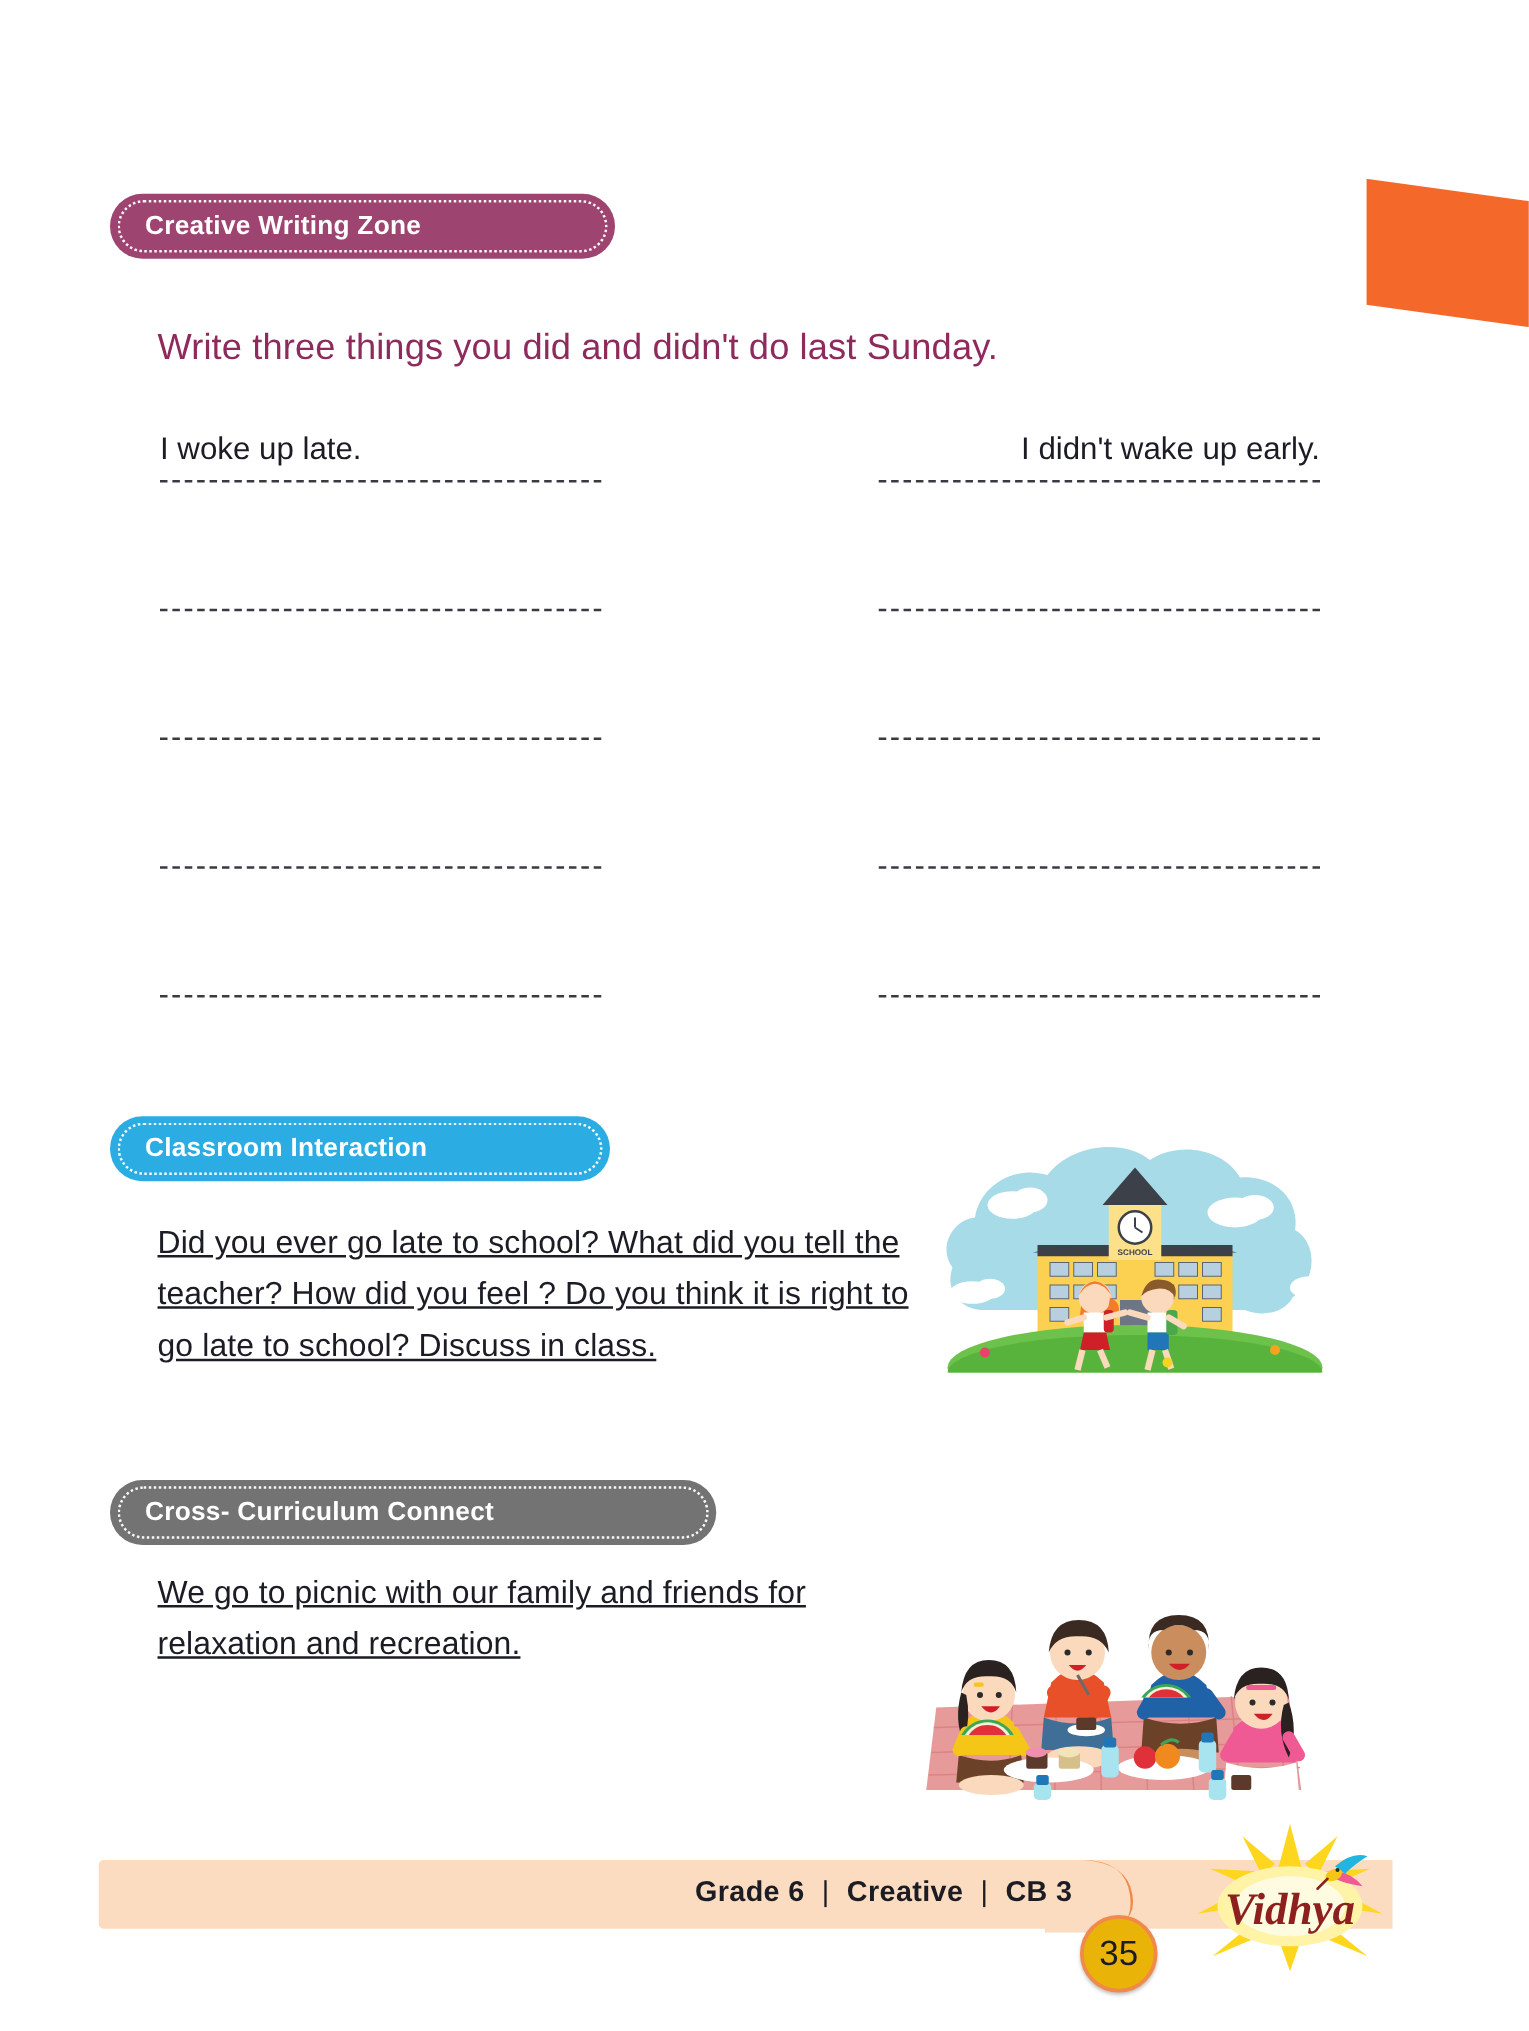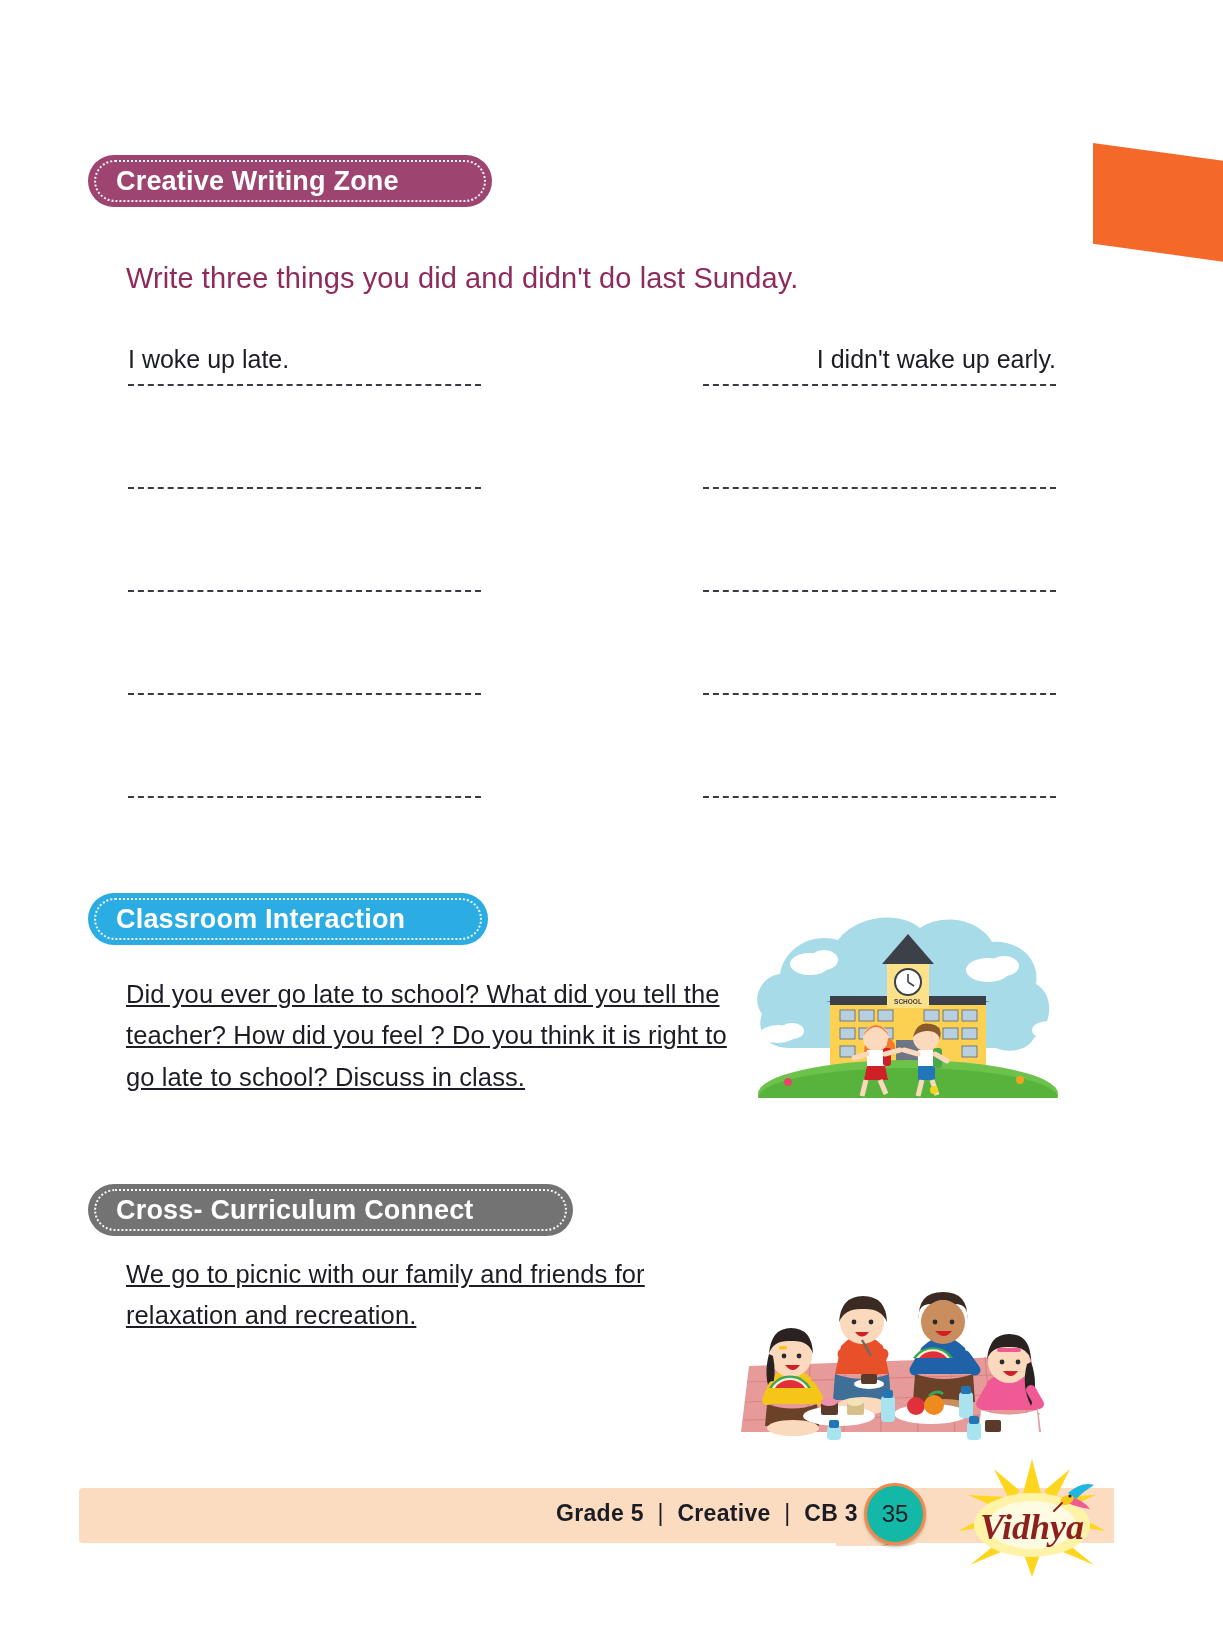--- a/index.html
+++ b/index.html
@@ -30,21 +30,21 @@
   
   .badge {
     position: absolute;
     height: 52px;
     border-radius: 26px;
     display: flex;
     align-items: center;
     padding: 0 30px 0 28px;
     color: #ffffff;
     font-weight: bold;
-    font-size: 27px;
+    font-size: 21px;
     letter-spacing: 0.2px;
     white-space: nowrap;
   }
   .badge::before {
     content: "";
     position: absolute;
     inset: 5px 6px 5px 6px;
     border-radius: 22px;
     border: 2.5px dotted rgba(255,255,255,0.95);
     pointer-events: none;
@@ -135,31 +135,31 @@
     font-size: 23px;
     font-weight: bold;
     color: #1b1c24;
     letter-spacing: 0.3px;
     white-space: nowrap;
   }
   .footer-sep { color: #1b1c24; font-weight: normal; padding: 0 7px; }
 
   .page-num {
     position: absolute;
-    top: 1483px;
+    top: 1532px;
     left: 864px;
     width: 62px;
     height: 62px;
     border-radius: 50%;
-    background: #14b8a6;
+    background: #eab308;
     border: 3px solid #f08a4b;
     display: flex;
     align-items: center;
     justify-content: center;
-    font-size: 24px;
+    font-size: 28px;
     color: #1b1c24;
     box-shadow: 0 2px 3px rgba(0,0,0,0.25);
   }
 
   #logo-vidhya { position: absolute; top: 1455px; left: 950px; width: 165px; height: 130px; }
 </style>
 </head>
 <body>
 
 <div class="page">
@@ -394,21 +394,21 @@
   </svg>
 
   <div class="footer-bar"></div>
 
   <svg class="footer-swoosh" viewBox="0 0 120 92">
     <path d="M0 18 L66 18 q22 0 26 28 q4 28 -22 30 L0 76 Z" fill="#fcdcc0"></path>
     <path d="M30 18 q34 0 38 28 q4 28 -24 30 q30 -6 26 -30 q-4 -26 -40 -28z" fill="#f08a4b"></path>
   </svg>
 
   <div class="footer-text">
-    <span>Grade 5</span>
+    <span>Grade 6</span>
     <span class="footer-sep">|</span>
     <span>Creative</span>
     <span class="footer-sep">|</span>
     <span>CB 3</span>
   </div>
 
   <div class="page-num">35</div>
 
   <svg id="logo-vidhya" viewBox="0 0 165 130">
     <g fill="#ffd61e">

